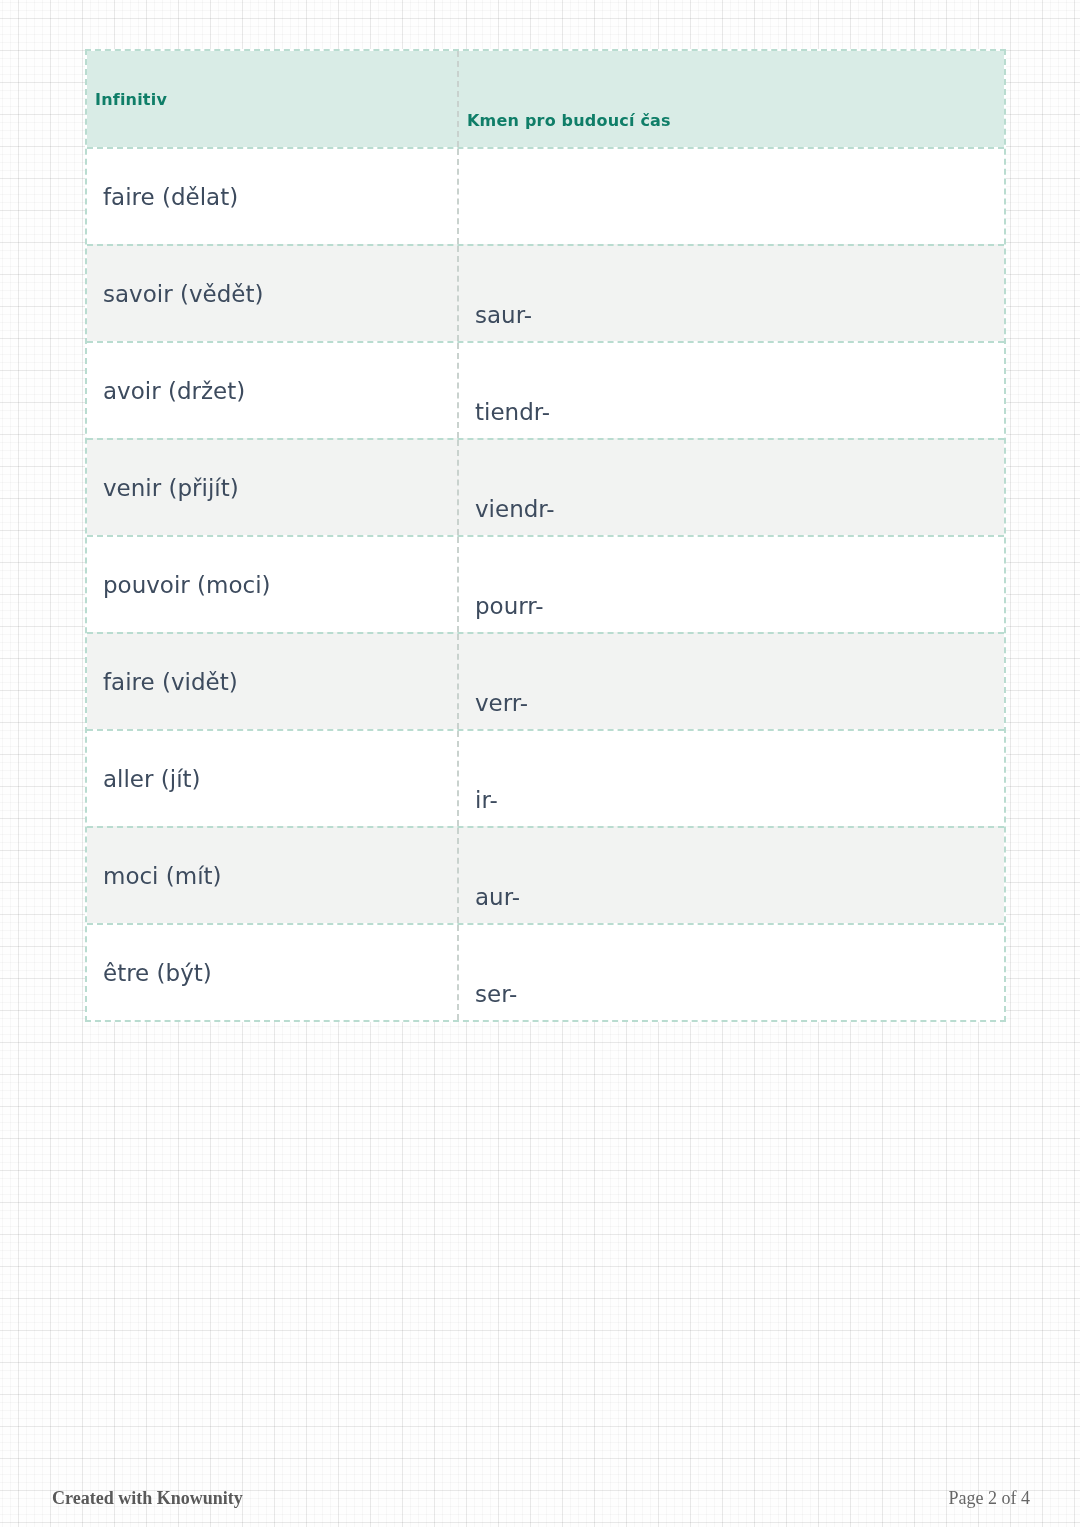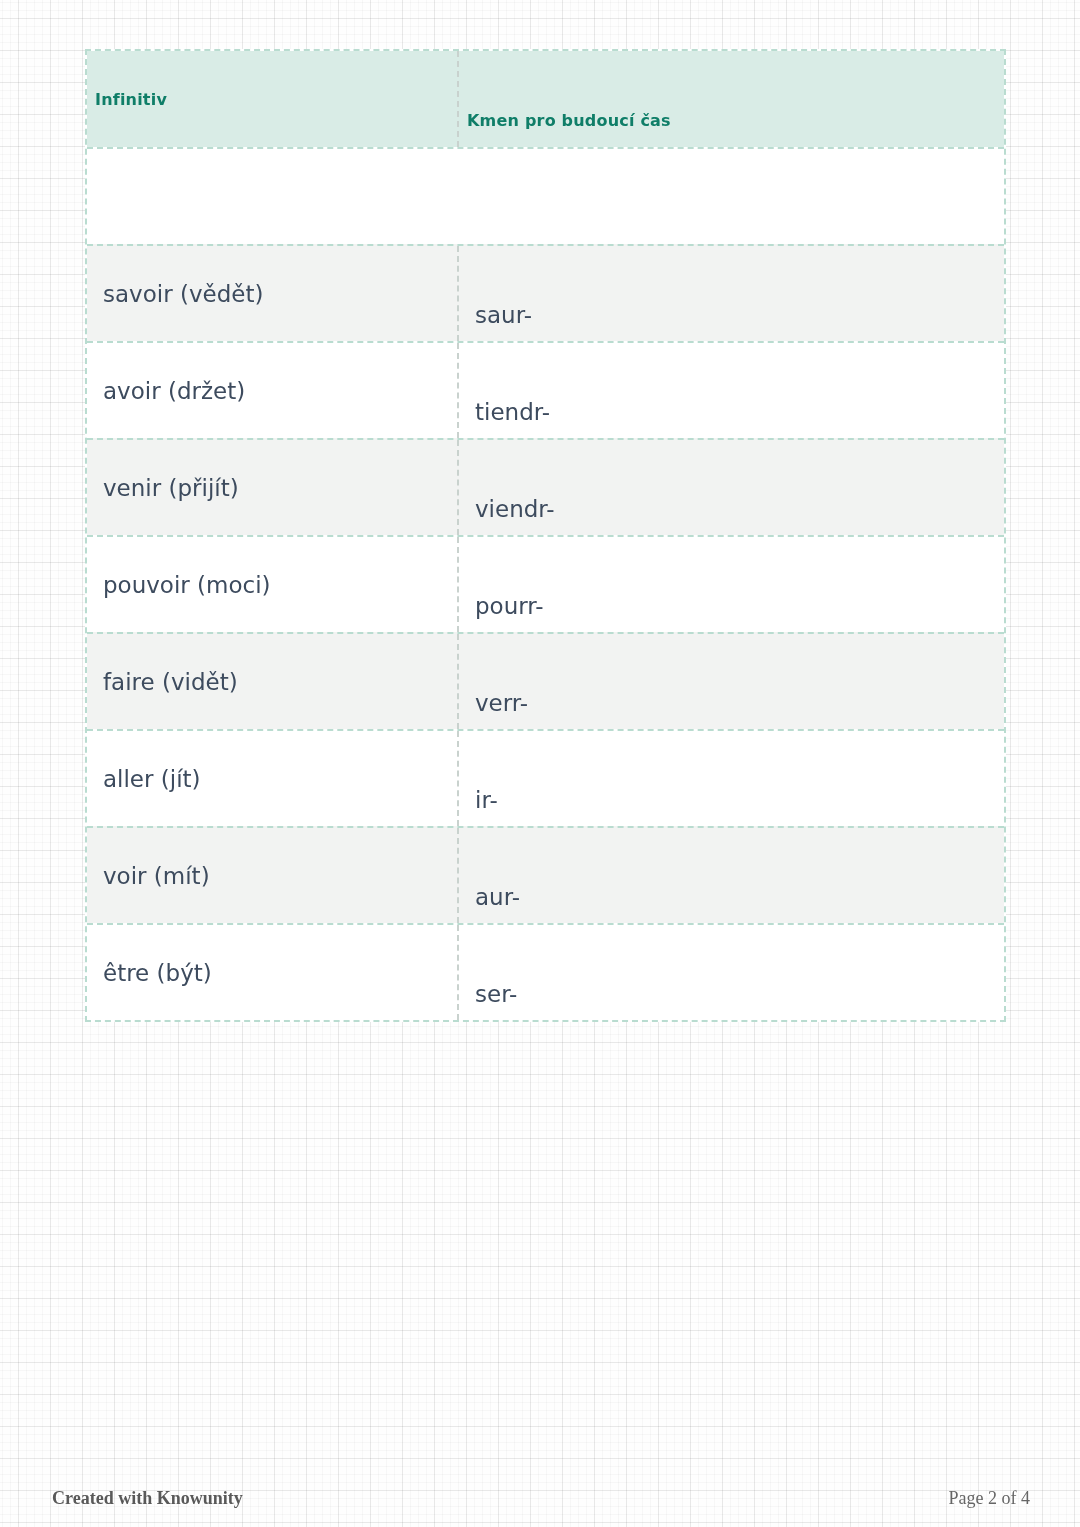--- a/index.html
+++ b/index.html
@@ -92,20 +92,21 @@
 
 <div class="page">
 
   <div class="verb-table">
     <div class="thead">
       <div class="th col1">Infinitiv</div>
       <div class="th col2">Kmen pro budoucí čas</div>
     </div>
     <div id="table-body">
     <div class="tr">
+      <div class="td col1 cell-inf">faire (dělat)</div>
     </div>
 
     <div class="tr alt">
       <div class="td col1 cell-inf">savoir (vědět)</div>
       <div class="td col2 cell-stem">saur-</div>
     </div>
 
     <div class="tr">
       <div class="td col1 cell-inf">avoir (držet)</div>
       <div class="td col2 cell-stem">tiendr-</div>
@@ -125,21 +126,21 @@
       <div class="td col1 cell-inf">faire (vidět)</div>
       <div class="td col2 cell-stem">verr-</div>
     </div>
 
     <div class="tr">
       <div class="td col1 cell-inf">aller (jít)</div>
       <div class="td col2 cell-stem">ir-</div>
     </div>
 
     <div class="tr alt">
-      <div class="td col1 cell-inf">voir (mít)</div>
+      <div class="td col1 cell-inf">moci (mít)</div>
       <div class="td col2 cell-stem">aur-</div>
     </div>
 
     <div class="tr">
       <div class="td col1 cell-inf">être (být)</div>
       <div class="td col2 cell-stem">ser-</div>
     </div>
   </div>
   </div>
 

